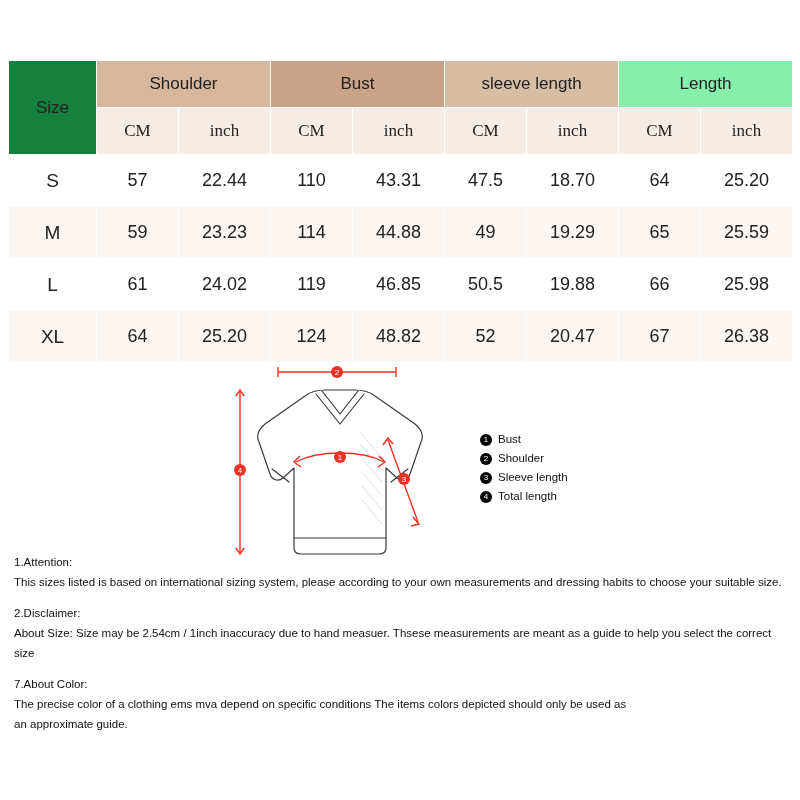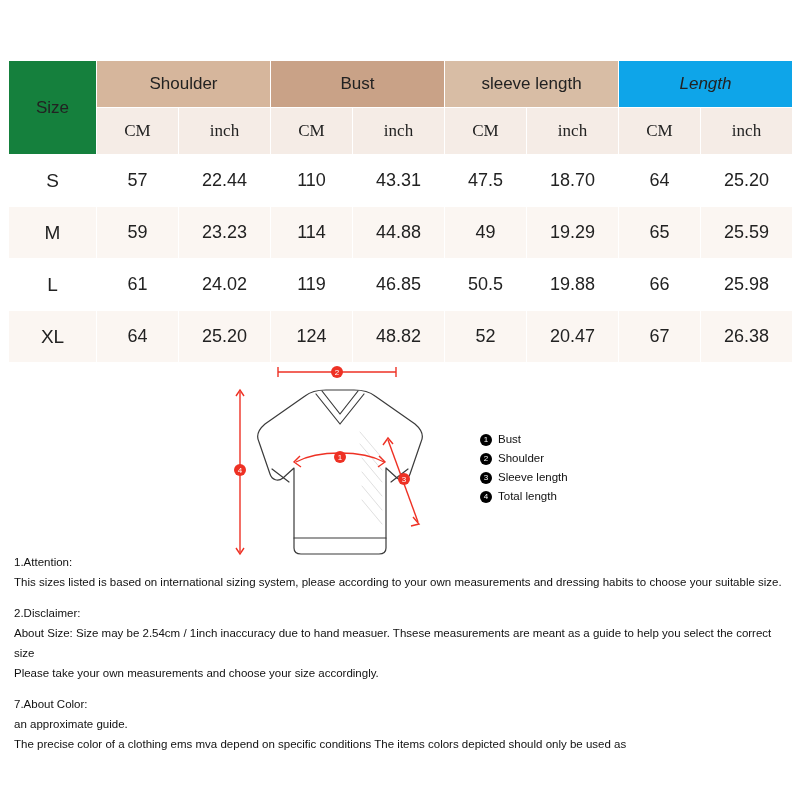--- a/index.html
+++ b/index.html
@@ -37,21 +37,21 @@
     color: #222222;
   }
   .hdr-row th {
     height: 44px;
     font-size: 17px;
   }
   .h-size   { background: #15803d; }
   .h-shoulder { background: #d6b69c; }
   .h-bust   { background: #c9a287; }
   .h-sleeve { background: #d8bda5; }
-  .h-length { background: #0ea5e9; font-style: italic; }
+  .h-length { background: #86efac; }
 
   .unit-row td {
     height: 44px;
     font-size: 17px;
     background: #f5ece6;
     font-family: Liberation Serif, serif;
   }
 
   .data-row td {
     height: 49px;
@@ -286,20 +286,19 @@
 </div>
 
 <div class="notes">
   <div class="blk">
     <p class="ttl">1.Attention:</p>
     <p>This sizes listed is based on international sizing system, please according to your own measurements and dressing habits to choose your suitable size.</p>
   </div>
   <div class="blk">
     <p class="ttl">2.Disclaimer:</p>
     <p>About Size: Size may be 2.54cm / 1inch inaccuracy due to hand measuer. Thsese measurements are meant as a guide to help you select the correct size</p>
-    <p>Please take your own measurements and choose your size accordingly.</p>
   </div>
   <div class="blk">
     <p class="ttl">7.About Color:</p>
+    <p>The precise color of a clothing ems mva depend on specific conditions The items colors depicted should only be used as</p>
     <p>an approximate guide.</p>
-    <p>The precise color of a clothing ems mva depend on specific conditions The items colors depicted should only be used as</p>
   </div>
 </div>
 
 </body></html>

